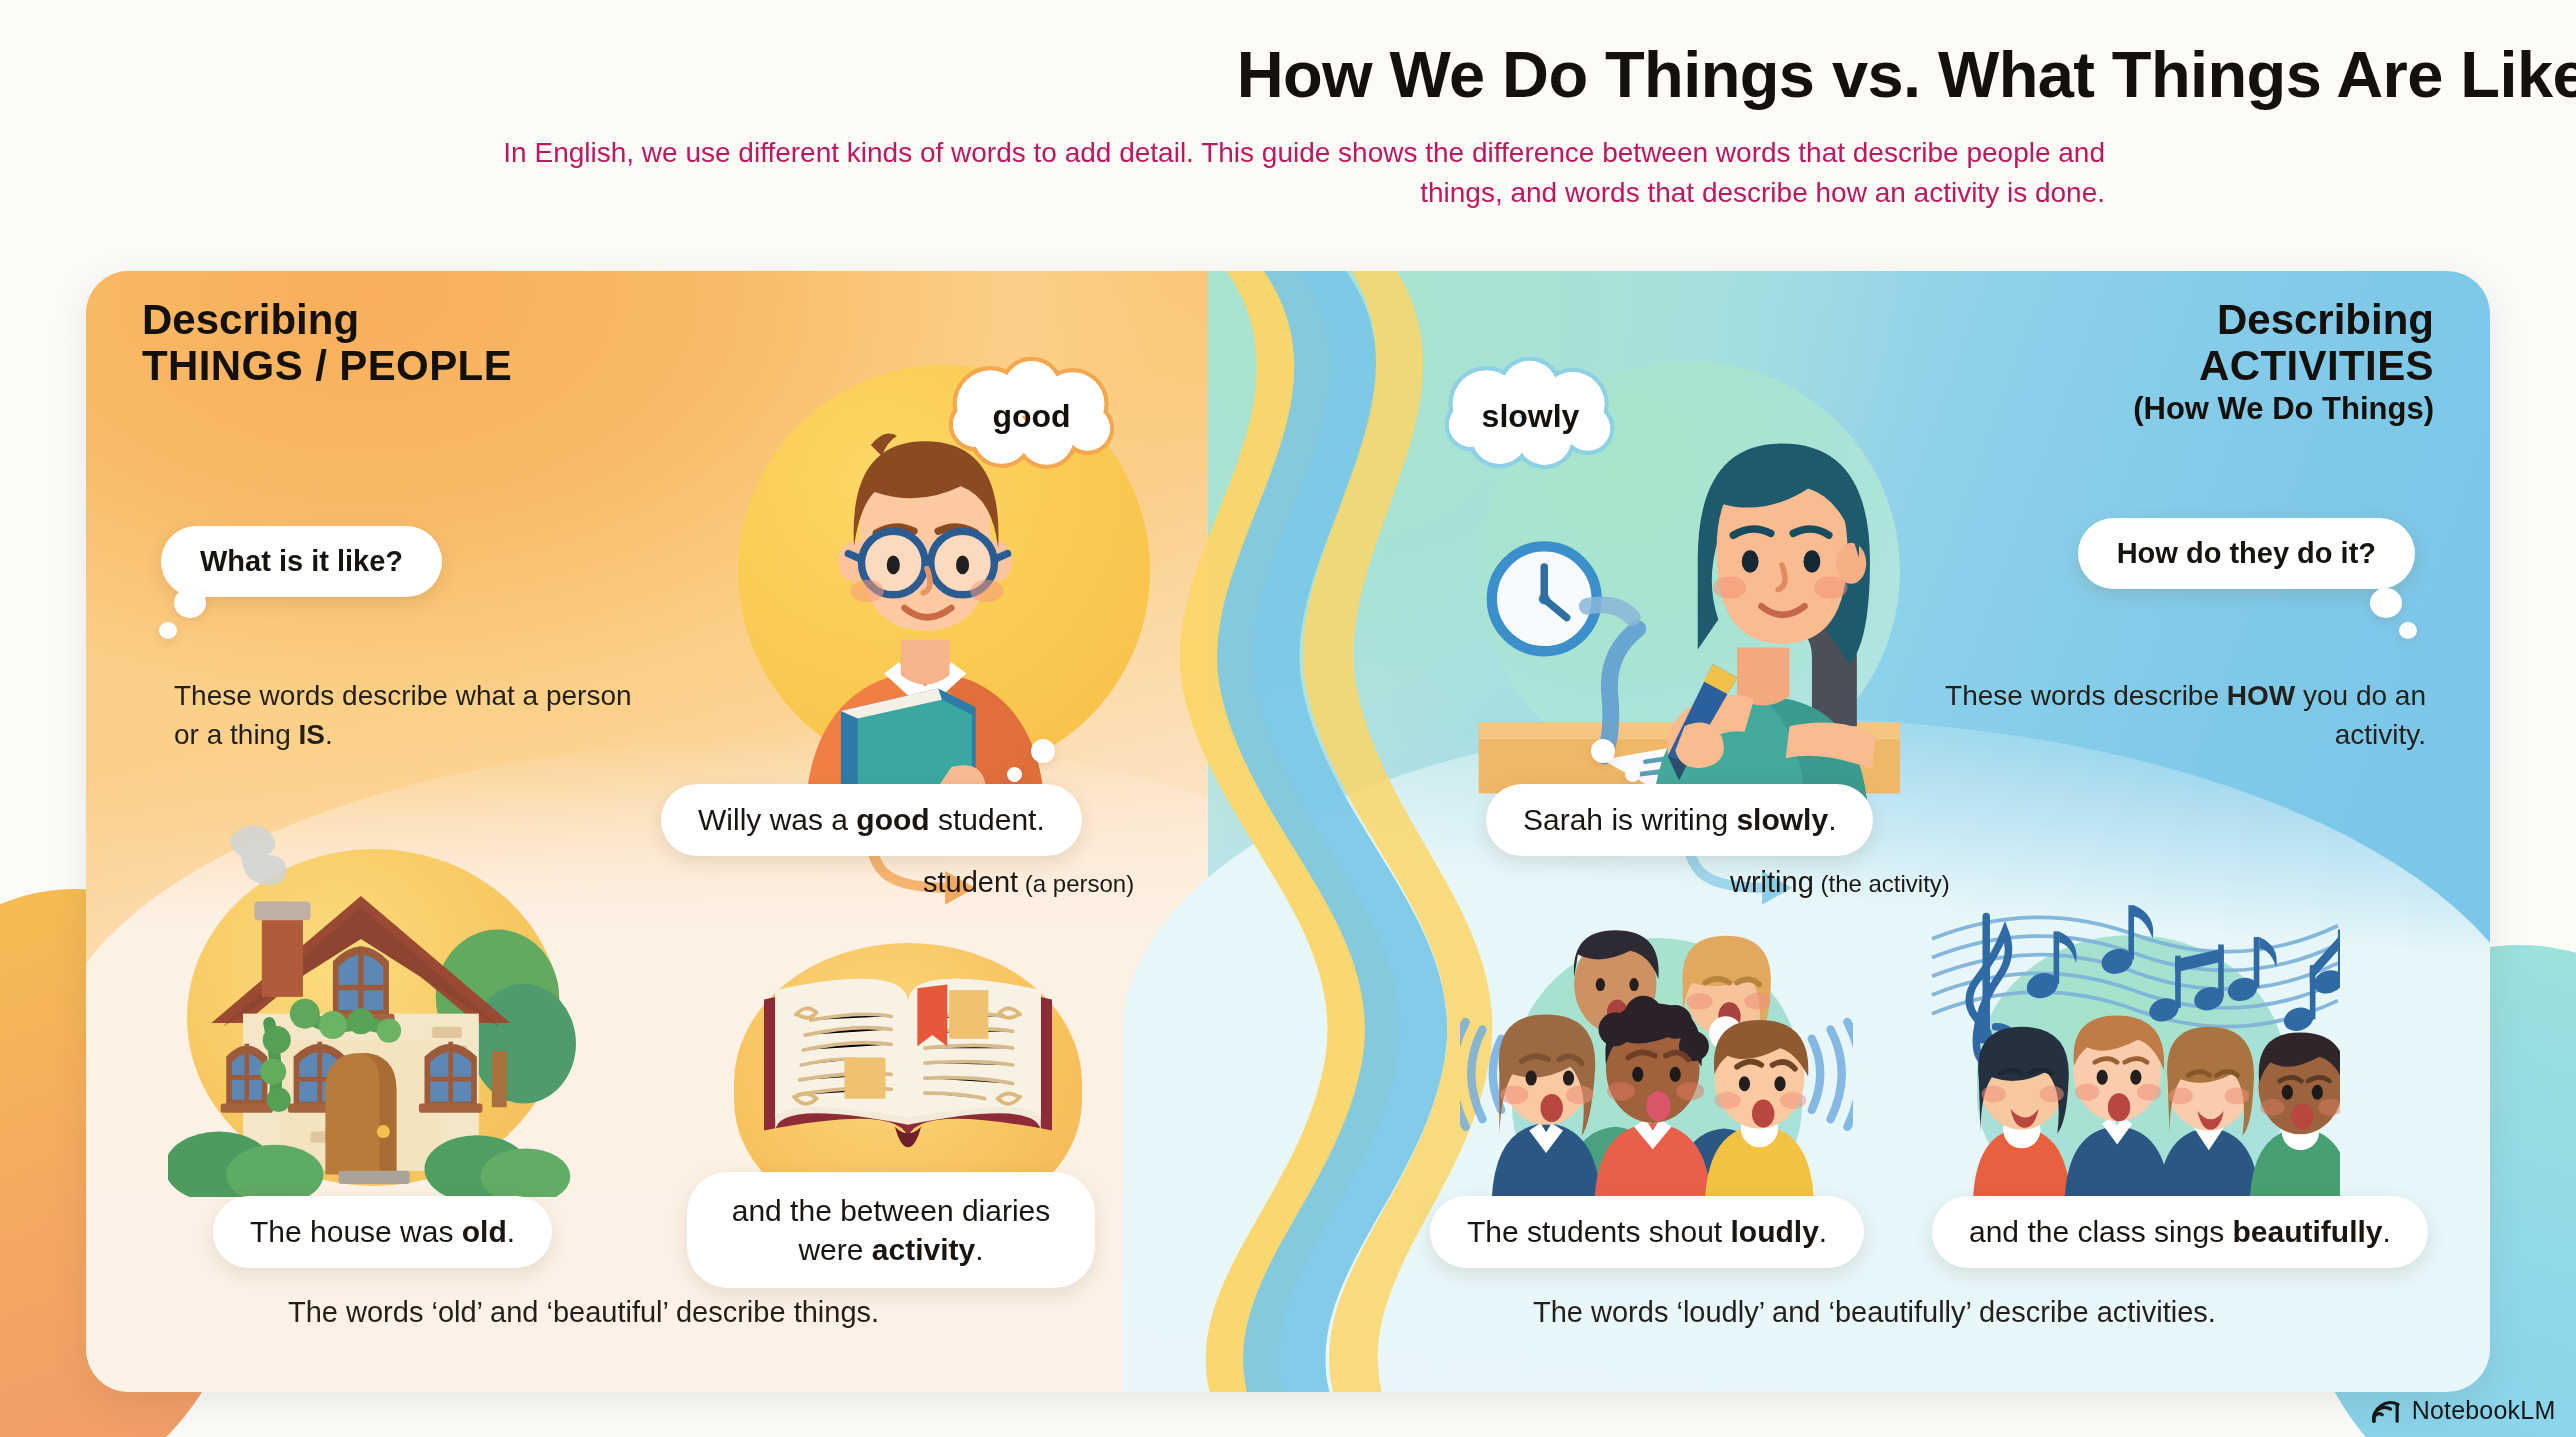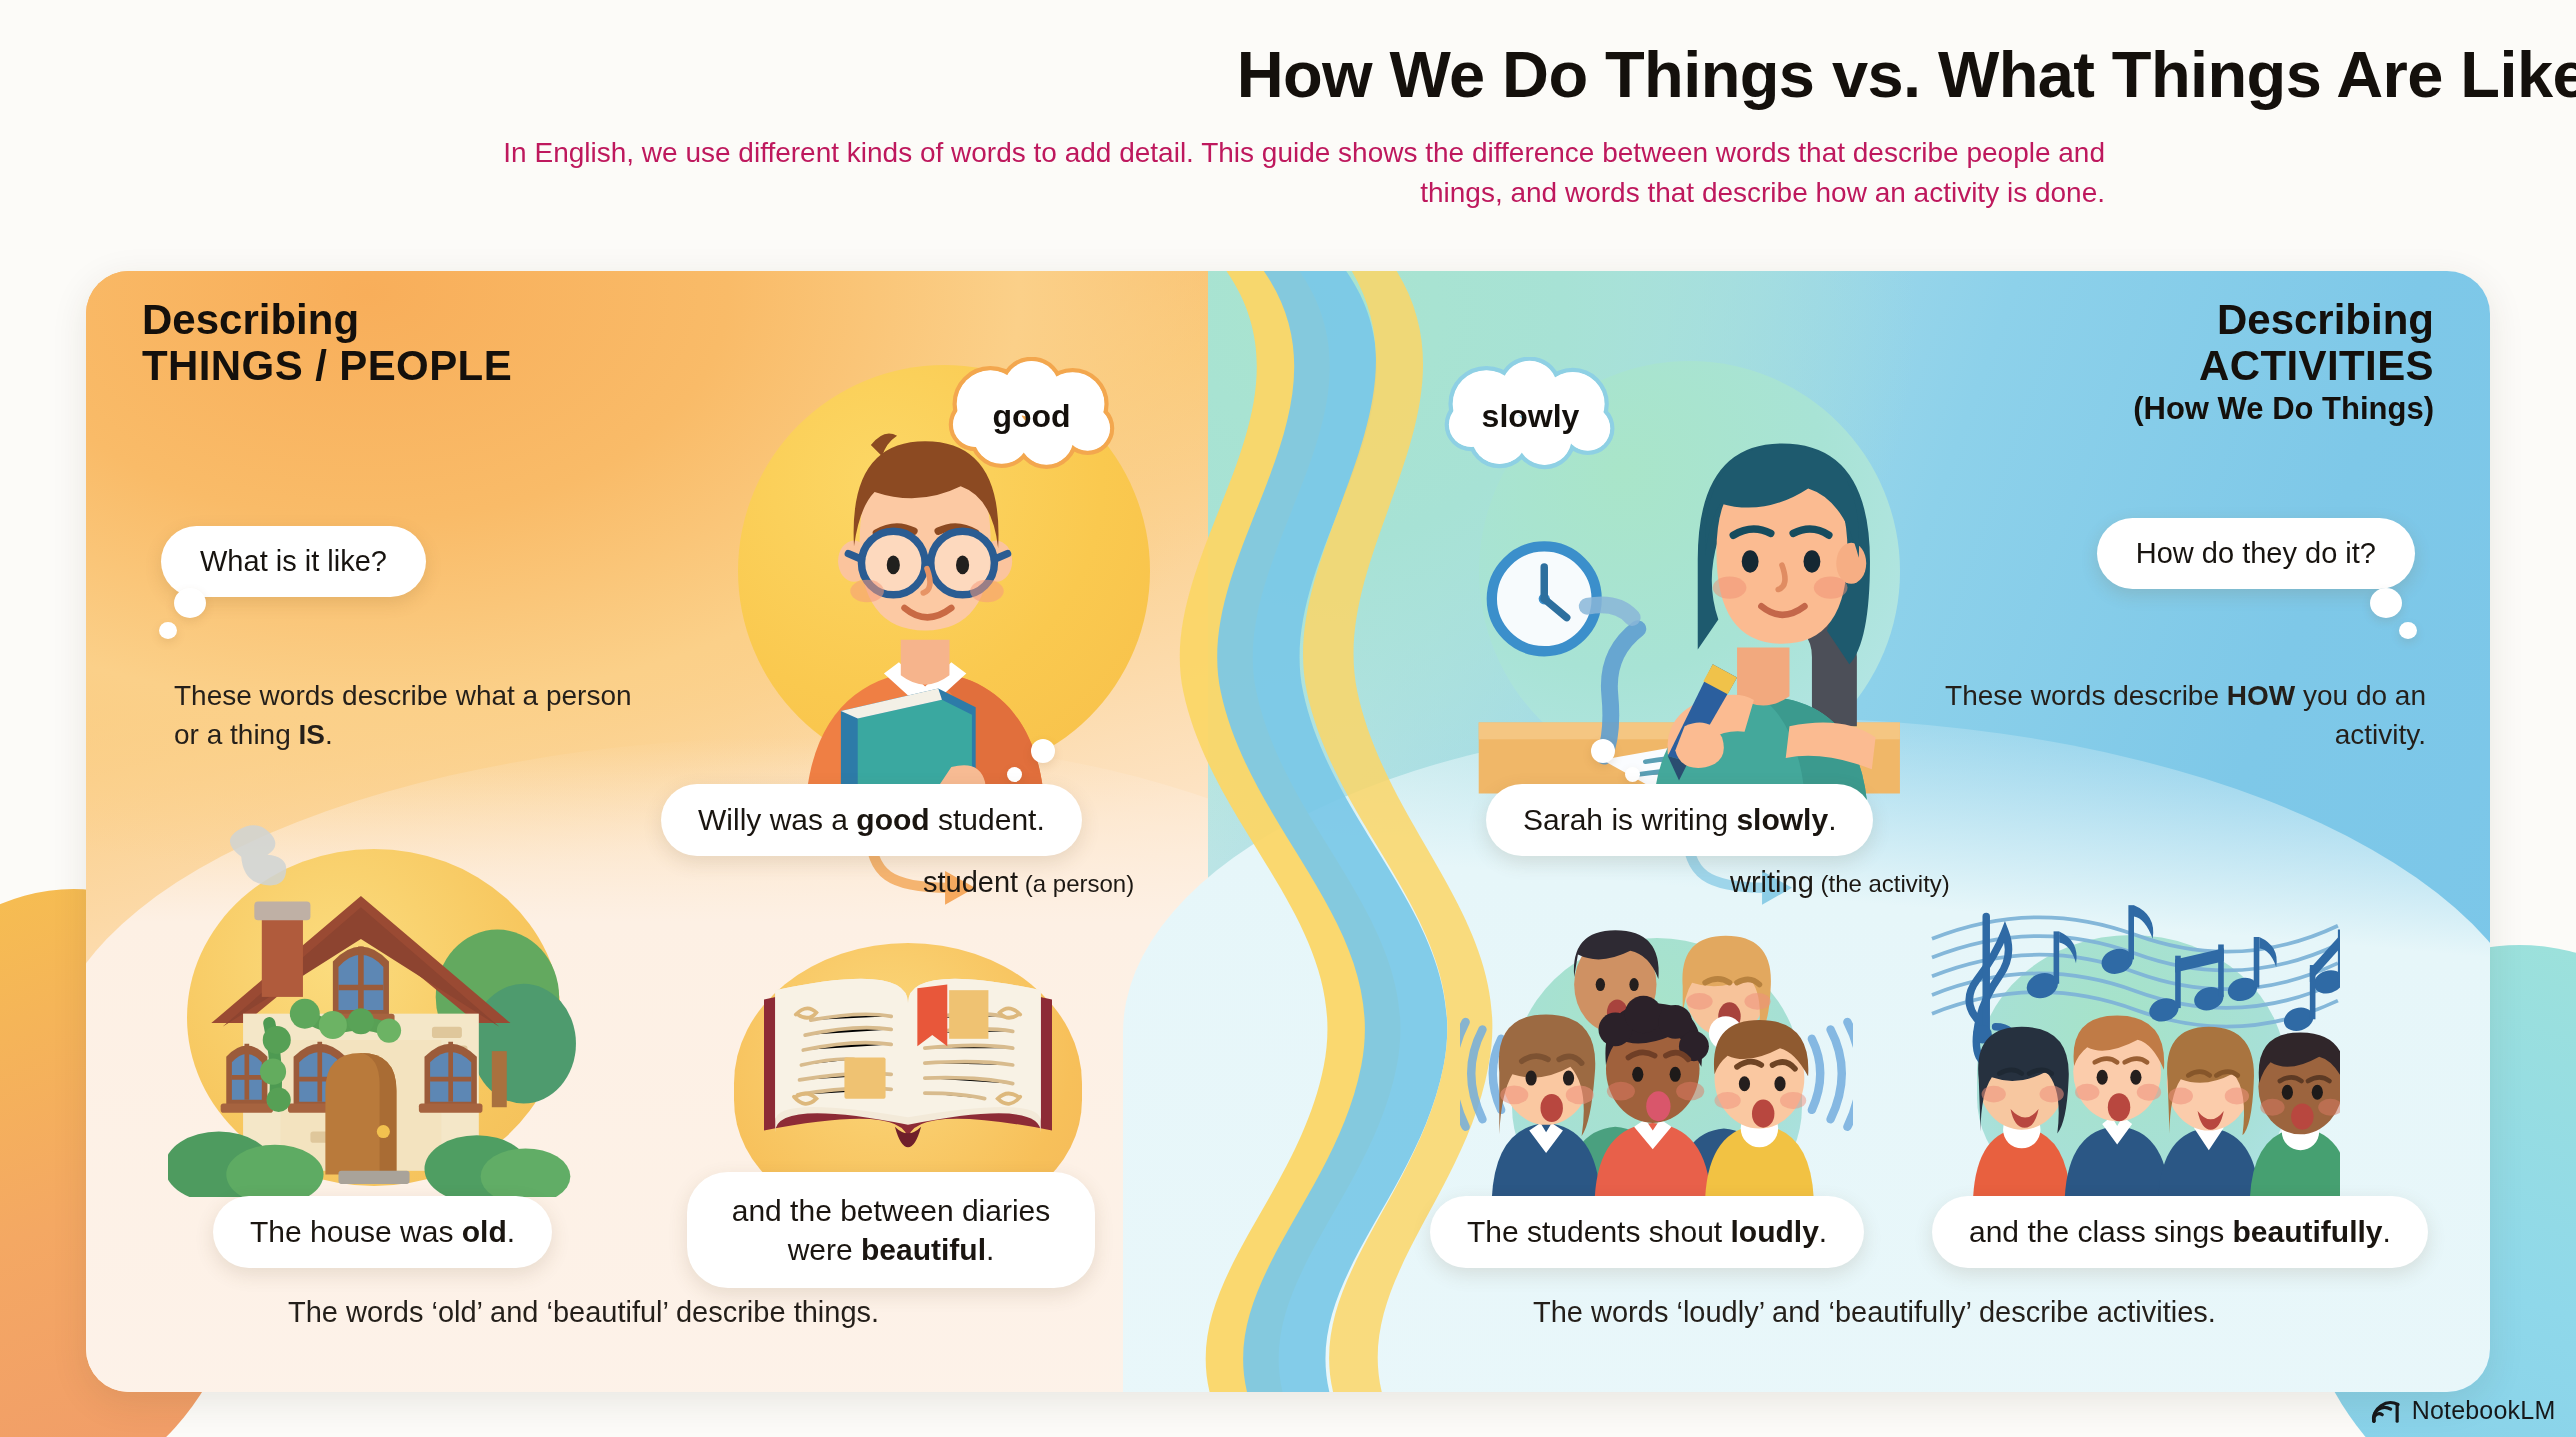--- a/index.html
+++ b/index.html
@@ -110,21 +110,21 @@
   .head-l1 { font-size: 42px; font-weight: 700; color: #14100c; line-height: 1.06; }
   .head-l2 { font-size: 42px; font-weight: 700; color: #14100c; line-height: 1.08; letter-spacing: 0.4px; }
   .head-l3 { font-size: 31px; font-weight: 700; color: #14100c; line-height: 1.25; margin-top: 1.9px; }
 
   
   .q-pill {
     position: absolute; z-index: 9;
     background: #ffffff;
     border-radius: 43px;
     padding: 19px 39px;
-    font-size: 29px; font-weight: 400; color: #17130f;
+    font-size: 29px; font-weight: 700; color: #17130f;
     box-shadow: 0 5.6px 17px rgba(120,80,30,.16);
     white-space: nowrap;
   }
   .q-dot {
     position: absolute; z-index: 9;
     background: #ffffff; border-radius: 50%;
     box-shadow: 0 3.7px 9.4px rgba(120,80,30,.13);
   }
   #q-left  { left: 161px; top: 526px; }
   #q-right { right: 161px; top: 518px; }
@@ -722,21 +722,21 @@
   <div class="desc" id="desc-left"><span>These words describe what a person or a thing </span><b>IS</b><span>.</span></div>
 
   <div class="desc" id="desc-right"><span>These words describe </span><b>HOW</b><span> you do an activity.</span></div>
 
   <div class="sent" id="sent-willy"><span>Willy was a </span><b>good</b><span> student.</span></div>
 
   <div class="sent" id="sent-sarah"><span>Sarah is writing </span><b>slowly</b><span>.</span></div>
 
   <div class="sent" id="sent-house"><span>The house was </span><b>old</b><span>.</span></div>
 
-  <div class="sent multi" id="sent-book"><span>and the between diaries were </span><b>beautiful</b><span>.</span></div>
+  <div class="sent multi" id="sent-book"><span>and the between diaries were </span><b>activity</b><span>.</span></div>
 
   <div class="sent" id="sent-shout"><span>The students shout </span><b>loudly</b><span>.</span></div>
 
   <div class="sent" id="sent-sing"><span>and the class sings </span><b>beautifully</b><span>.</span></div>
 
   <svg class="arrow-svg" id="arrow-left-svg" width="131" height="103" viewBox="0 0 140 110">
     <path d="M12,4 C12,52 34,66 96,66" stroke="#f5b470" stroke-width="11" fill="none" stroke-linecap="round"></path>
     <path d="M92,48 L124,66 L92,84 Z" fill="#f5a95e"></path>
   </svg>
   <div class="arrow-note" id="note-student"><span>student</span><span class="sub"> (a person)</span></div>

